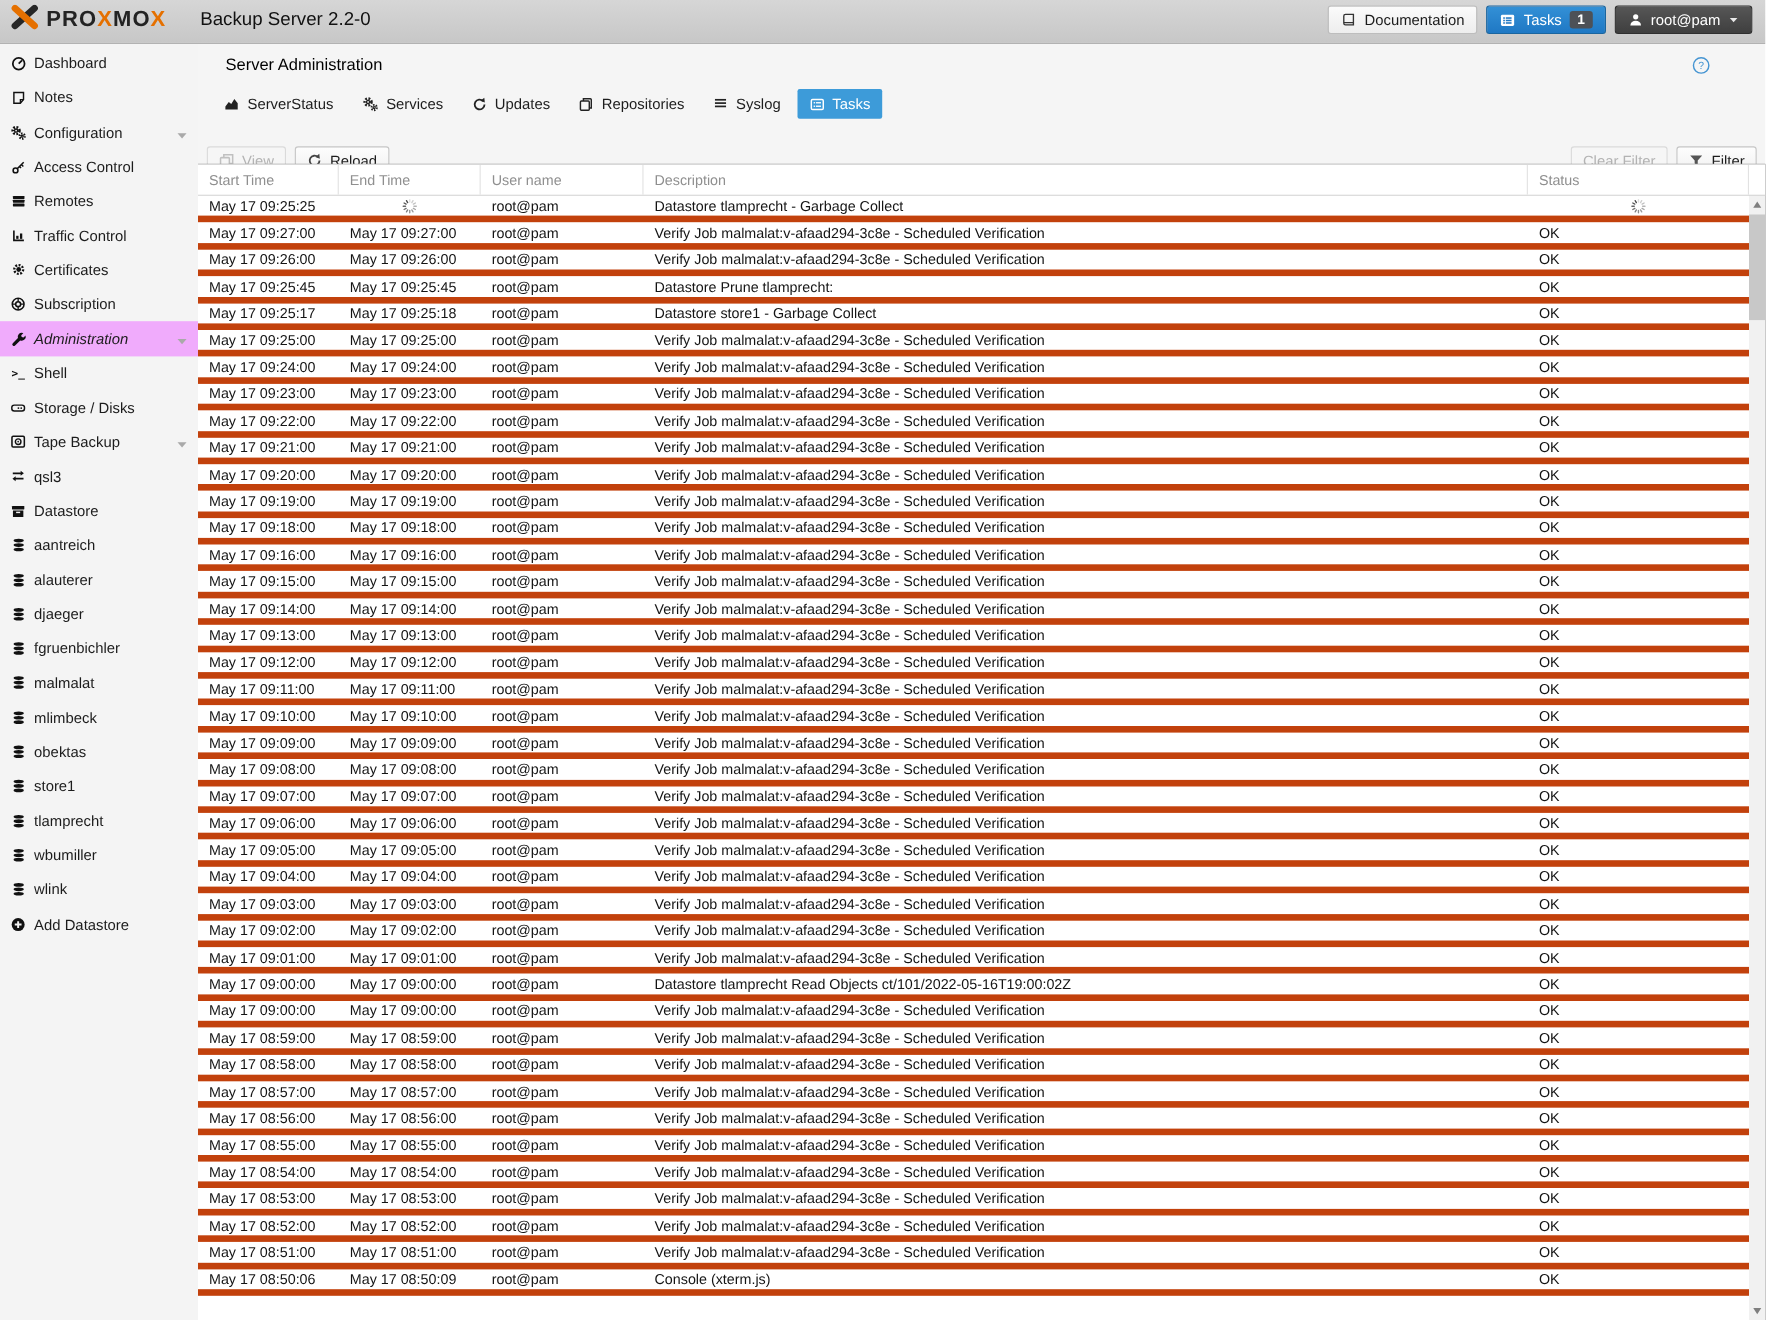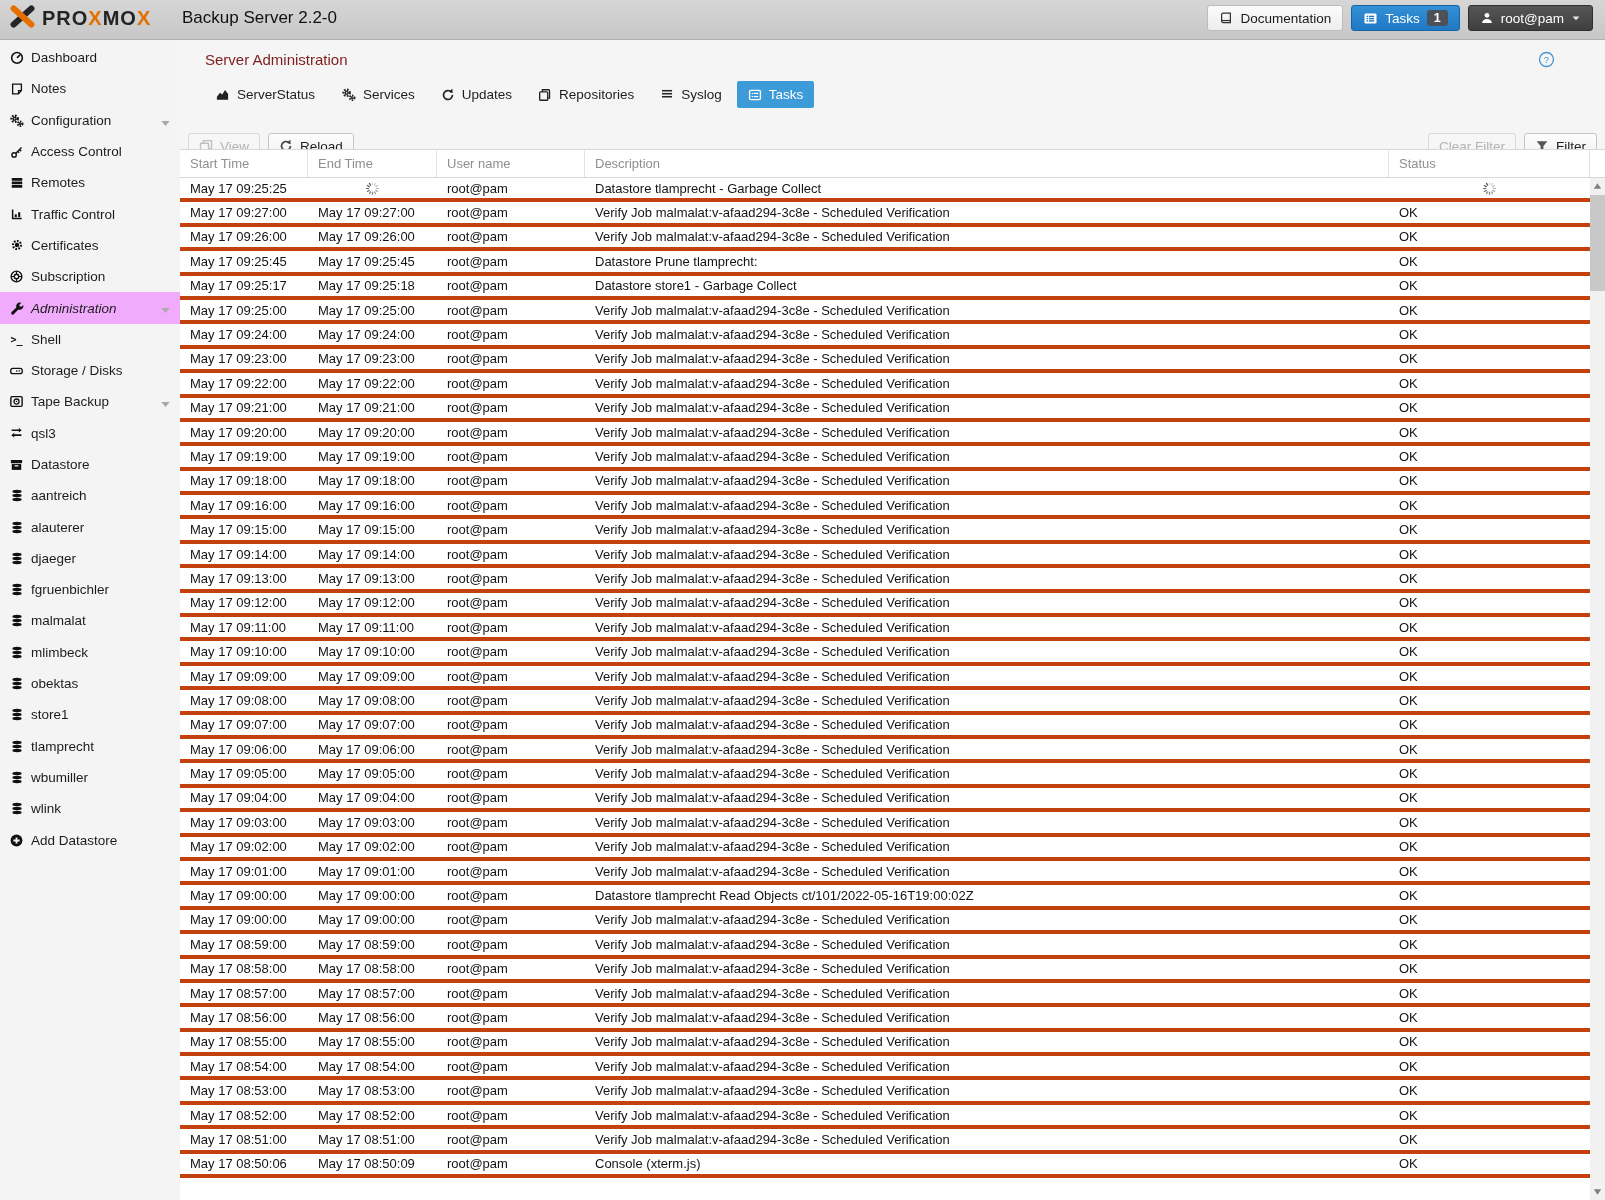--- a/index.html
+++ b/index.html
@@ -34,23 +34,23 @@
   .side-item{
     height:31.3px; display:flex; align-items:center; gap:6px; font-size:13.5px;
     color:#1c1c1c; position:relative; cursor:pointer; padding-left:8px;
   }
   .side-item[data-level="1"]{ }
   .side-item.selected{ background:#f0abfc;font-style:italic; }
   .side-item .icn{ width:17px; height:16px; flex:none; color:#111; display:inline-flex; align-items:center; justify-content:center; }
   .side-item .chev{ position:absolute; right:9px; top:11px; }
   
   .main{ flex:1; background:#f5f5f5; position:relative; }
-  .page-title{ position:absolute; top:11px; left:25px; font-size:15px; color:#7f1d1d; }
+  .page-title{ position:absolute; top:11px; left:25px; font-size:15px; color:#000000; }
   .help-ic{ position:absolute; top:11px; right:50px; cursor:pointer; }
-  .tabs{ position:absolute; top:41px; left:24px; display:flex; align-items:flex-end; }
+  .tabs{ position:absolute; top:41px; left:12px; display:flex; align-items:flex-end; }
   .tab{
     display:inline-flex; align-items:center; gap:7px; height:27px; padding:0 11px; margin-right:4px;
     font-size:13.5px; color:#1d1d1d; border-radius:2px; cursor:pointer; white-space:nowrap;
   }
   .tab .icn{ display:inline-flex; color:#222; }
   .tab.active{ background:#3d9bd9; color:#fff; }
   .tab.active .icn{ color:#fff; }
   .toolbar{ position:absolute; top:91px; left:8px; right:8px; height:30px; display:flex; align-items:center; gap:8px; }
   .tool-btn{
     height:27px; display:inline-flex; align-items:center; gap:7px; padding:0 10px; font-size:13.5px;
@@ -63,21 +63,21 @@
   .tool-right{ margin-left:auto; display:flex; gap:8px; }
   
   .grid{ position:absolute; top:109px; left:0; right:0; bottom:0; background:#000000; }
   .ghead{ display:flex; height:29px; border-top:1px solid #d8d8d8; border-bottom:1px solid #d8d8d8; background:#fff; }
   .ghead .hcell{
     font-size:13px; color:#8f8f8f; line-height:27px; padding:0 6px 0 10px;
     border-right:1px solid #e2e2e2; white-space:nowrap; overflow:hidden; cursor:pointer;
   }
   .c0{ width:128px; } .c1{ width:129px; } .c2{ width:148px; } .c3{ width:804px; } .c4{ width:201px; }
   .gbody{ position:absolute; top:29px; left:0; width:1410px; bottom:0; overflow:hidden; background:#fff; }
-  .trow{ height:24.4px; display:flex; align-items:center; border-bottom:4px solid #c2410c; cursor:pointer; }
+  .trow{ height:24.4px; display:flex; align-items:center; border-bottom:6px solid #c2410c; cursor:pointer; }
   .trow .cell{
     font-size:13px; color:#141414; padding:0 6px 0 10px; white-space:nowrap; overflow:hidden; height:100%;
     display:flex; align-items:center;
   }
   .cell.center{ justify-content:center; padding:0; }
   
   .vscroll{ position:absolute; top:29px; right:0; width:15px; bottom:0; background:#f1f1f1; }
   .vscroll .arrow{ position:absolute; left:0; width:15px; height:16px; display:flex; align-items:center; justify-content:center; cursor:pointer; }
   .vscroll .arrow.up{ top:0; } .vscroll .arrow.down{ bottom:0; }
   .vscroll .thumb{ position:absolute; left:0; width:15px; top:17px; height:96px; background:#c8c8c8; cursor:grab; }

